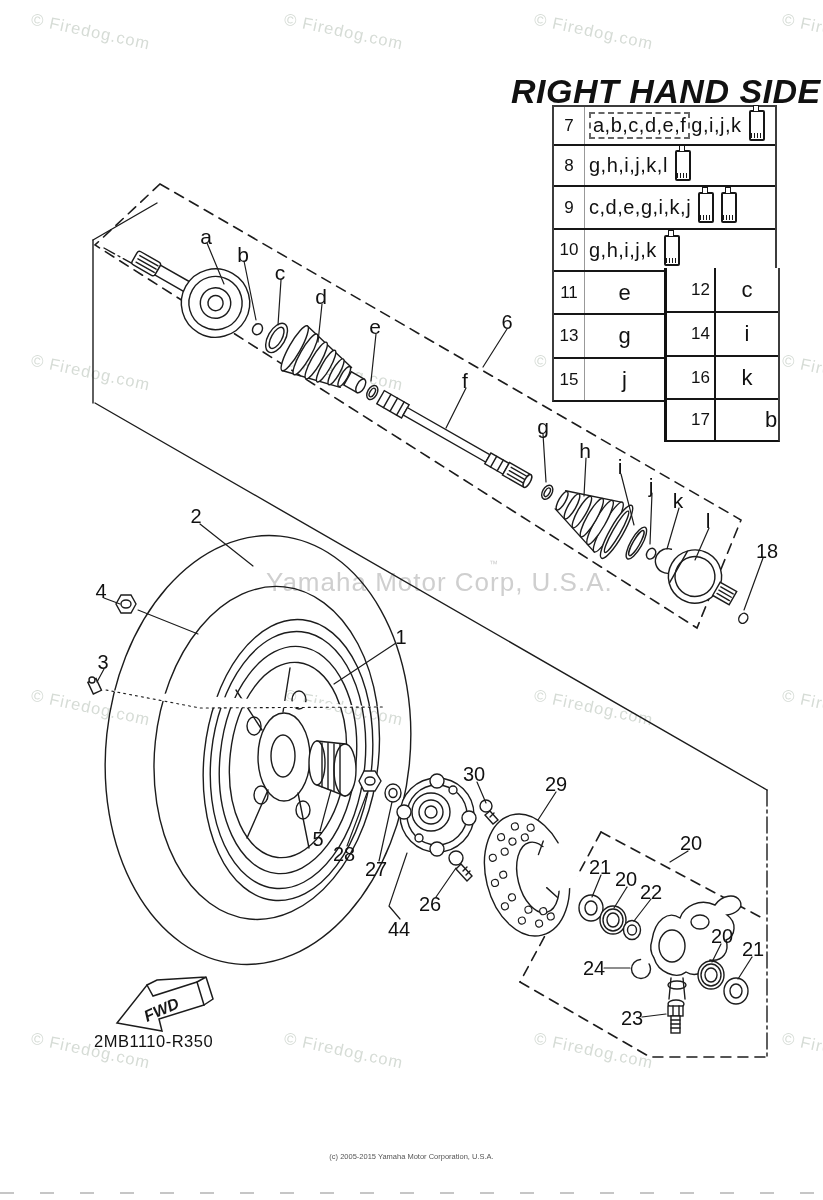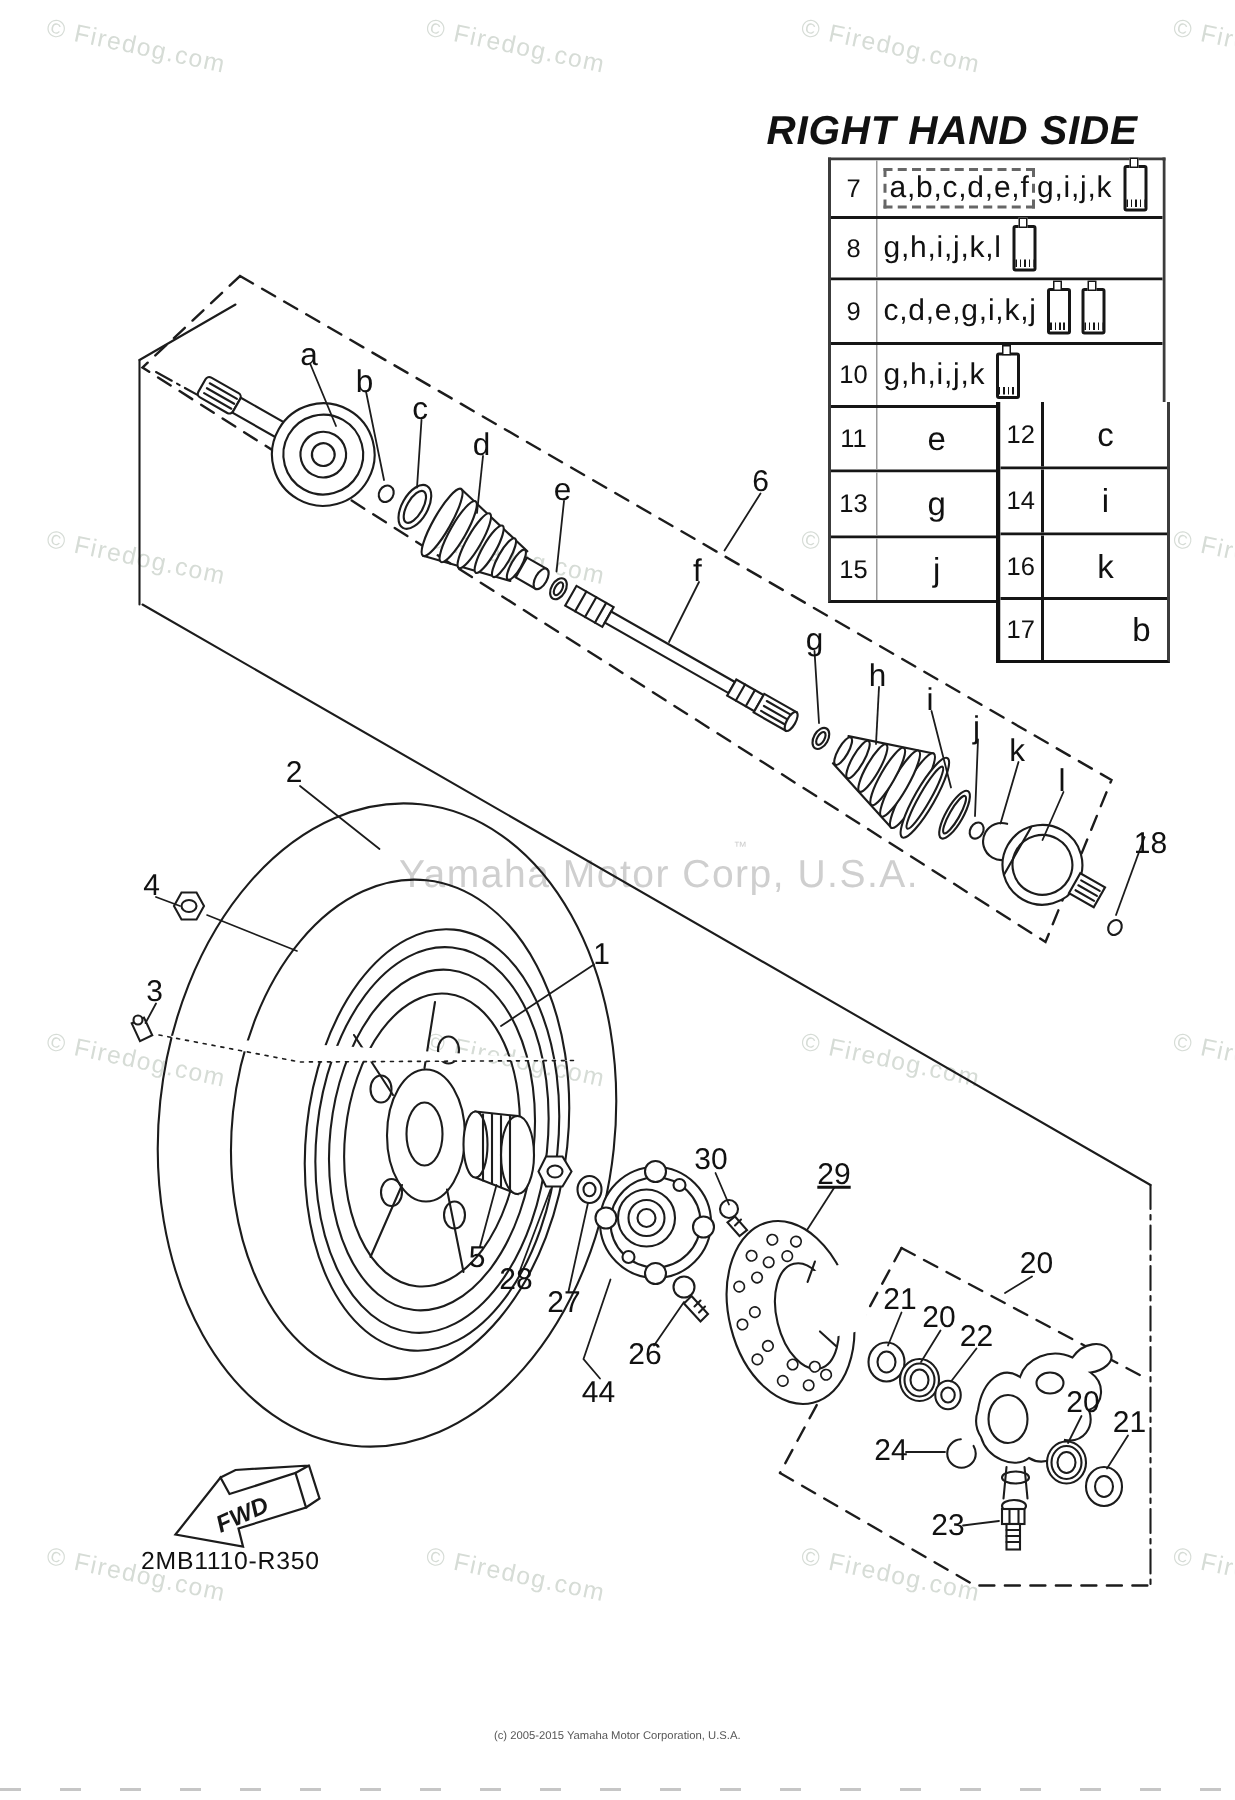--- a/index.html
+++ b/index.html
@@ -7,41 +7,41 @@
         font-family:"Liberation Sans",sans-serif;color:#111;}
   
   .wm-tile{position:absolute;font-size:16.5px;letter-spacing:1px;color:#d6dcd6;
            transform:rotate(12deg);white-space:nowrap;z-index:1;}
   .brand-wm{position:absolute;left:266px;top:567px;font-size:26px;color:#cfcfcf;
             letter-spacing:1px;z-index:1;white-space:nowrap;}
   .brand-tm{position:absolute;left:489px;top:559px;font-size:9px;color:#cfcfcf;z-index:1;}
   
   #art{position:absolute;left:0;top:0;z-index:2;}
   
-  .title{position:absolute;left:511px;top:72px;font-size:27px;font-weight:700;
+  .title{position:absolute;left:511px;top:72px;font-size:34px;font-weight:700;
          font-style:italic;letter-spacing:.5px;z-index:3;white-space:nowrap;}
   
   .ptable{position:absolute;left:552px;top:105px;width:221px;z-index:3;background:transparent;
           border:2px solid #3c3c3c;border-bottom:2px solid #161616;}
   .t-row{display:flex;align-items:center;border-bottom:2px solid #161616;background:#fff;}
   .t-row:last-child{border-bottom:none;}
   .t-num{width:30px;align-self:stretch;display:flex;align-items:center;justify-content:center;
          font-size:17px;border-right:1.5px solid #999;flex:none;}
   .t-content{display:flex;align-items:center;padding-left:4px;font-size:20px;letter-spacing:.5px;}
   .dash-box{border:2px dashed #666;padding:0 2px;margin-right:1px;}
   .t-val{flex:1;text-align:center;font-size:22px;}
   .tube{width:12px;height:27px;border:2px solid #161616;border-radius:2px;position:relative;
         display:inline-block;margin-left:7px;flex:none;background:#fff;}
   .tube::before{content:"";position:absolute;top:-7px;left:2px;width:4px;height:5px;
         border:1.5px solid #161616;background:#fff;}
   .tube::after{content:"";position:absolute;bottom:1px;left:0;right:0;height:5px;
         background:repeating-linear-gradient(90deg,#161616 0 1px,transparent 1px 3px);}
   .subtable{position:absolute;left:664px;top:268px;width:111px;z-index:4;background:#fff;
         border-left:3px solid #111;border-right:2px solid #3c3c3c;border-bottom:2.5px solid #111;}
-  .s-row{display:flex;align-items:center;border-bottom:2px solid #161616;background:#fff;}
+  .s-row{display:flex;align-items:center;border-bottom:2px solid #161616;background:#fff;padding-left:20px;}
   .s-row:last-child{border-bottom:none;gap:48px;}
   .s-num{width:27px;align-self:stretch;display:flex;align-items:center;justify-content:center;
          font-size:17px;border-right:2px solid #161616;flex:none;}
   
   .callout{position:absolute;z-index:4;transform:translate(-50%,-50%);font-size:20px;color:#111;}
   .callout-letter{font-size:21px;}
   
   .code-text{position:absolute;left:94px;top:1032px;font-size:16.5px;letter-spacing:.5px;z-index:3;text-align:center;}
   
   .footer-small{position:absolute;left:0;right:0;top:1152px;text-align:center;font-size:7.5px;
@@ -415,34 +415,34 @@
     <div class="wm-tile" style="left: 30px; top: 1041px;">© Firedog.com</div>
     <div class="wm-tile" style="left: 283px; top: 1041px;">© Firedog.com</div>
     <div class="wm-tile" style="left: 533px; top: 1041px;">© Firedog.com</div>
     <div class="wm-tile" style="left: 781px; top: 1041px;">© Firedog.com</div>
     <div class="callout" style="left: 401px; top: 637px;">1</div>
     <div class="callout" style="left: 196px; top: 516px;">2</div>
     <div class="callout" style="left: 103px; top: 662px;">3</div>
     <div class="callout" style="left: 101px; top: 591px;">4</div>
     <div class="callout" style="left: 318px; top: 839px;">5</div>
     <div class="callout" style="left: 507px; top: 322px;">6</div>
-    <div class="callout" style="left: 767px; top: 551px; margin-top: 12px;">18</div>
+    <div class="callout" style="left: 767px; top: 551px;">18</div>
     <div class="callout" style="left: 691px; top: 843px;">20</div>
     <div class="callout" style="left: 626px; top: 879px;">20</div>
     <div class="callout" style="left: 722px; top: 936px;">20</div>
     <div class="callout" style="left: 600px; top: 867px;">21</div>
     <div class="callout" style="left: 753px; top: 949px;">21</div>
     <div class="callout" style="left: 651px; top: 892px;">22</div>
     <div class="callout" style="left: 632px; top: 1018px;">23</div>
     <div class="callout" style="left: 594px; top: 968px;">24</div>
     <div class="callout" style="left: 399px; top: 929px;">44</div>
     <div class="callout" style="left: 430px; top: 904px;">26</div>
     <div class="callout" style="left: 376px; top: 869px;">27</div>
     <div class="callout" style="left: 344px; top: 854px;">28</div>
-    <div class="callout" style="left: 556px; top: 784px; text-decoration: underline;">29</div>
+    <div class="callout" style="left: 556px; top: 784px;">29</div>
     <div class="callout" style="left: 474px; top: 774px;">30</div>
     <div class="callout callout-letter" style="left: 206px; top: 237px;">a</div>
     <div class="callout callout-letter" style="left: 243px; top: 255px;">b</div>
     <div class="callout callout-letter" style="left: 280px; top: 273px;">c</div>
     <div class="callout callout-letter" style="left: 321px; top: 297px;">d</div>
     <div class="callout callout-letter" style="left: 375px; top: 327px;">e</div>
     <div class="callout callout-letter" style="left: 465px; top: 381px;">f</div>
     <div class="callout callout-letter" style="left: 543px; top: 427px;">g</div>
     <div class="callout callout-letter" style="left: 585px; top: 451px;">h</div>
     <div class="callout callout-letter" style="left: 620px; top: 467px;">i</div>

